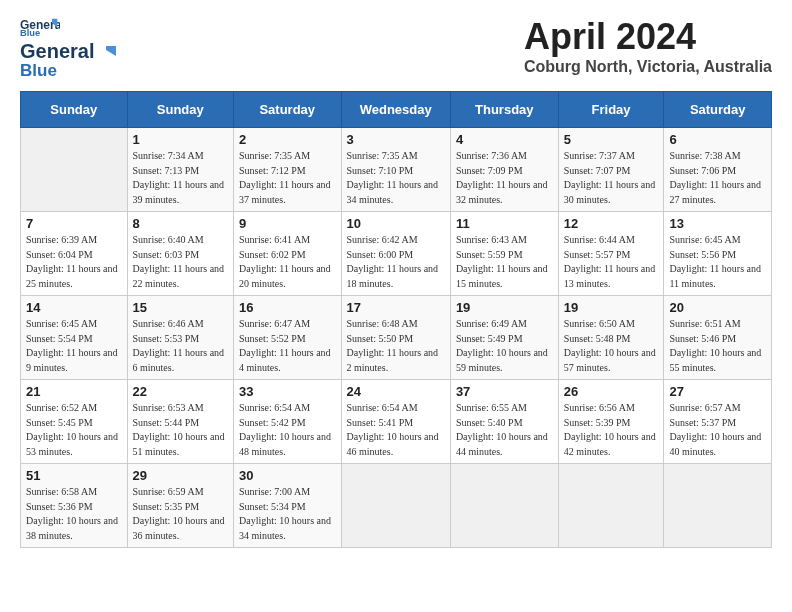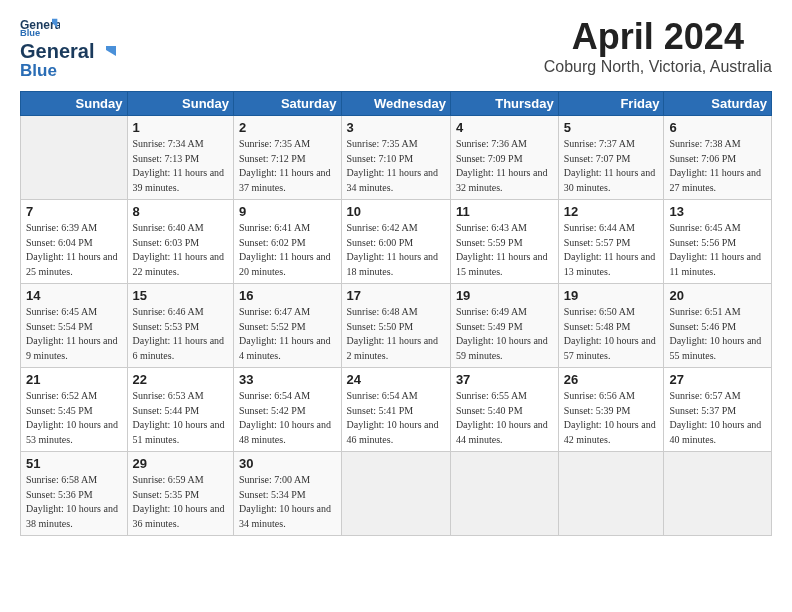--- a/index.html
+++ b/index.html
@@ -25,44 +25,44 @@
       display: flex;
       flex-direction: column;
       align-items: flex-start;
     }
     .logo-icon {
       width: 40px;
       height: 20px;
       margin-bottom: 2px;
     }
     .title-block {
-      text-align: center;
+      text-align: left;
     }
     .title-block h1 {
       font-size: 36px;
       font-weight: bold;
       color: #222;
     }
     .title-block h2 {
       font-size: 16px;
-      font-weight: normal;
+      font-weight: bold;
       color: #444;
     }
     .calendar {
       width: 100%;
       border-collapse: collapse;
       border: 1px solid #bbb;
     }
     .calendar thead tr th {
       background: #2a6db5;
       color: #fff;
       font-size: 13px;
       font-weight: bold;
-      padding: 4px 4px;
-      text-align: right;
+      padding: 10px 4px;
+      text-align: center;
       border: 1px solid #1a5a9a;
     }
     .calendar tbody tr td {
       vertical-align: top;
       border: 1px solid #ccc;
       padding: 4px 5px;
       width: 113px;
       min-height: 80px;
       background: #fff;
       font-size: 10.5px;

